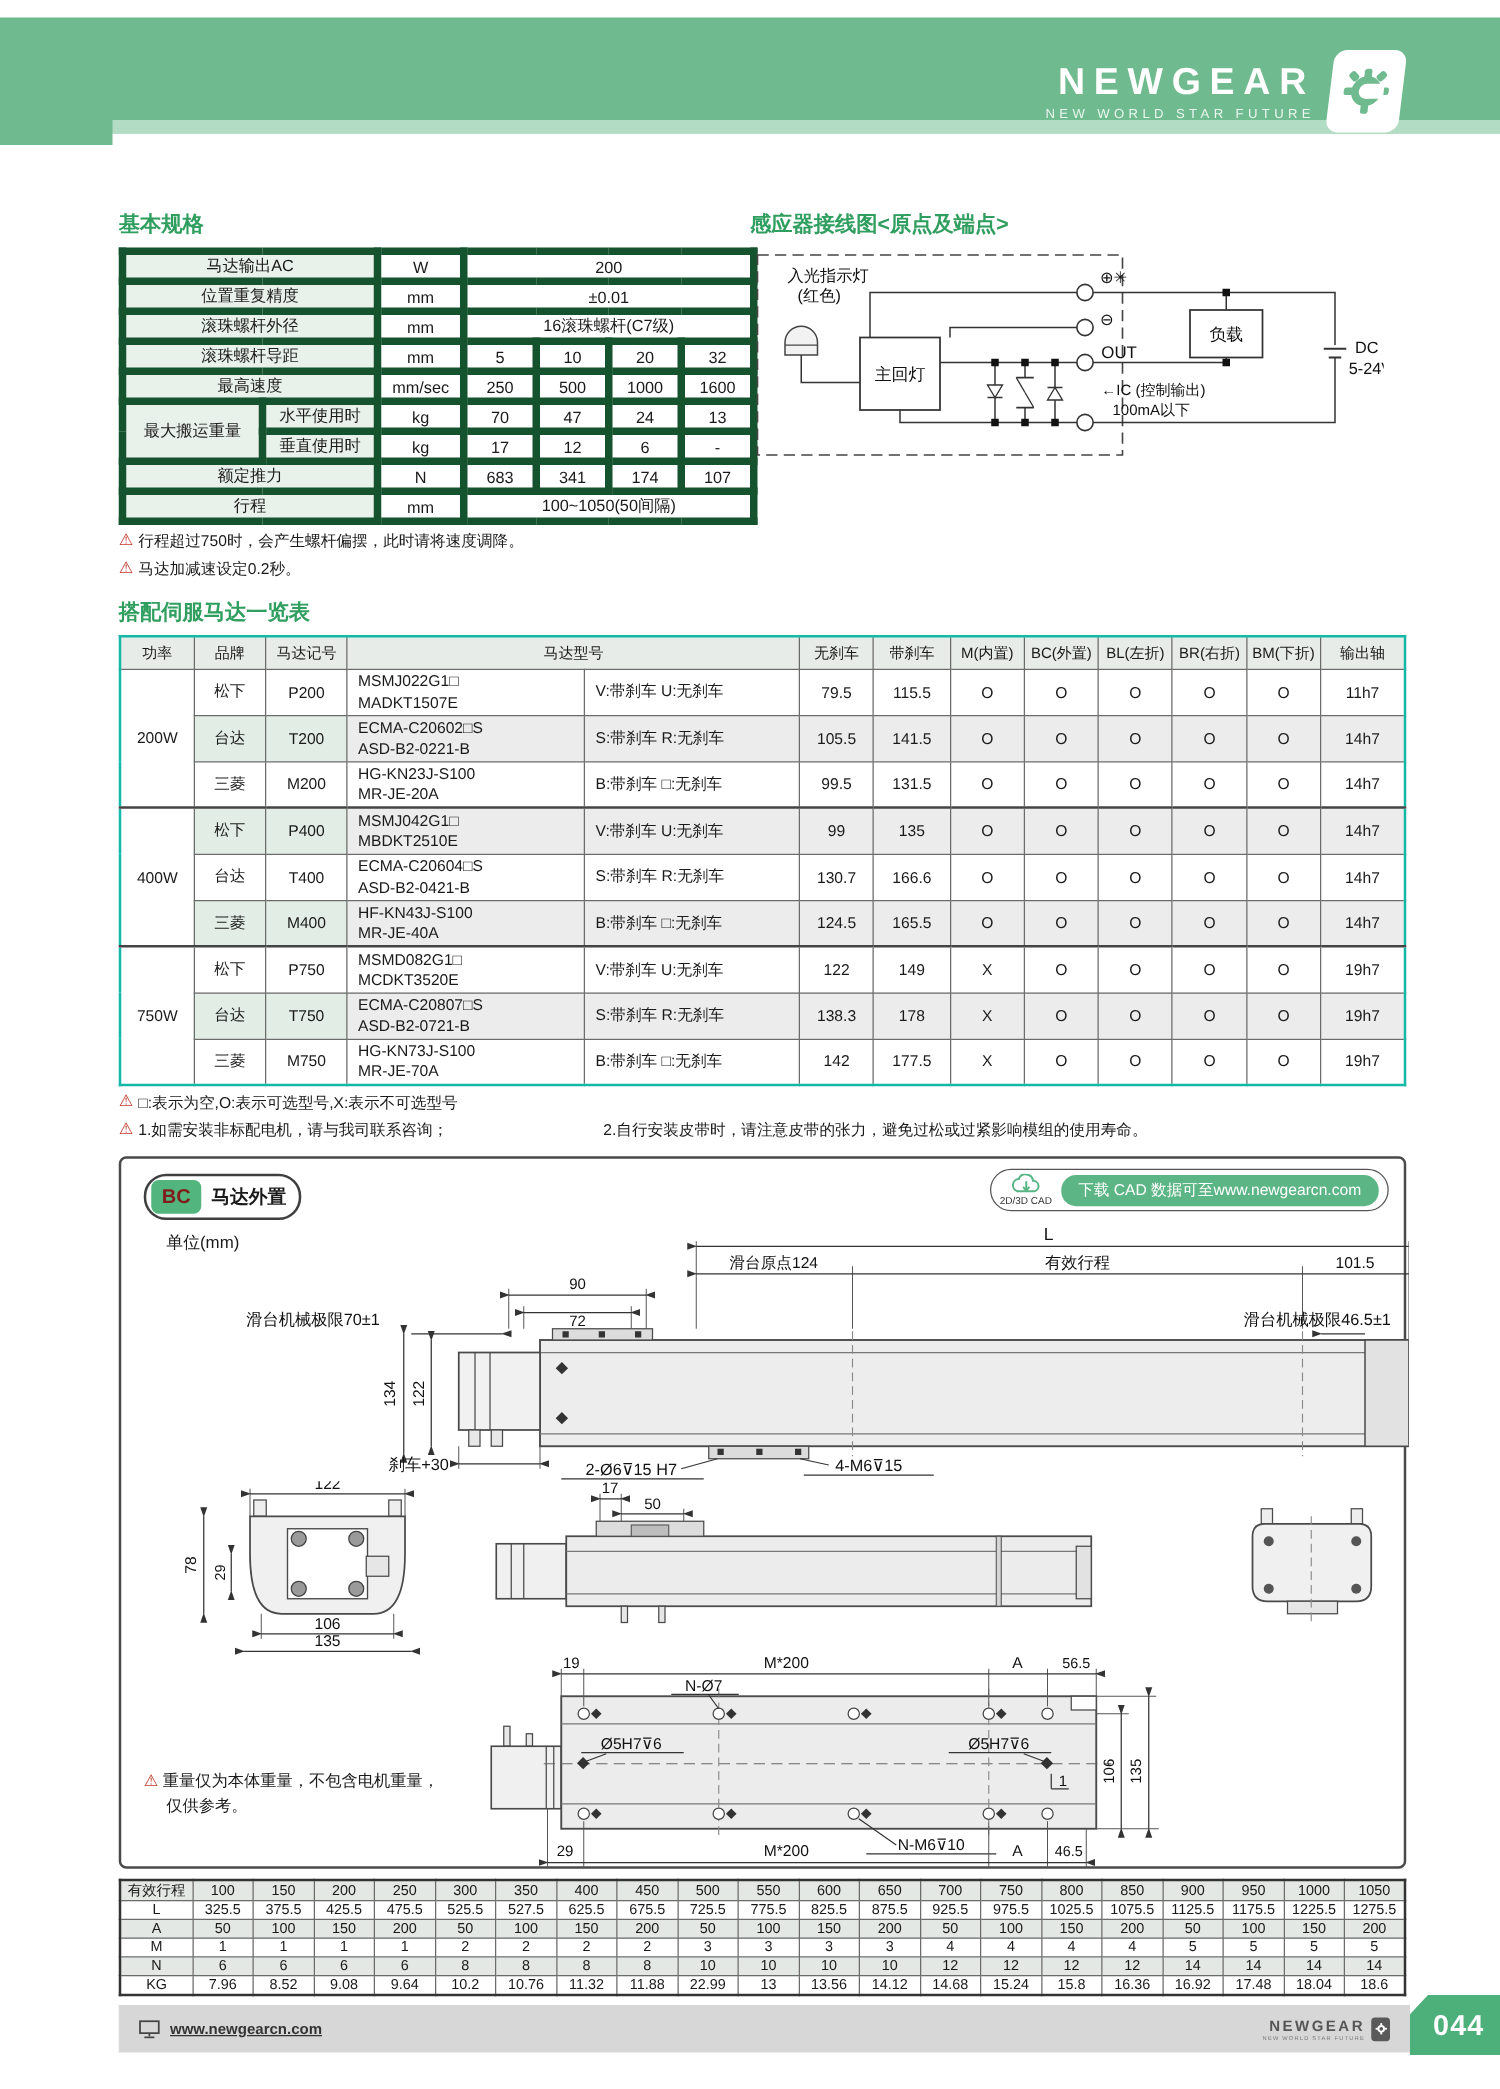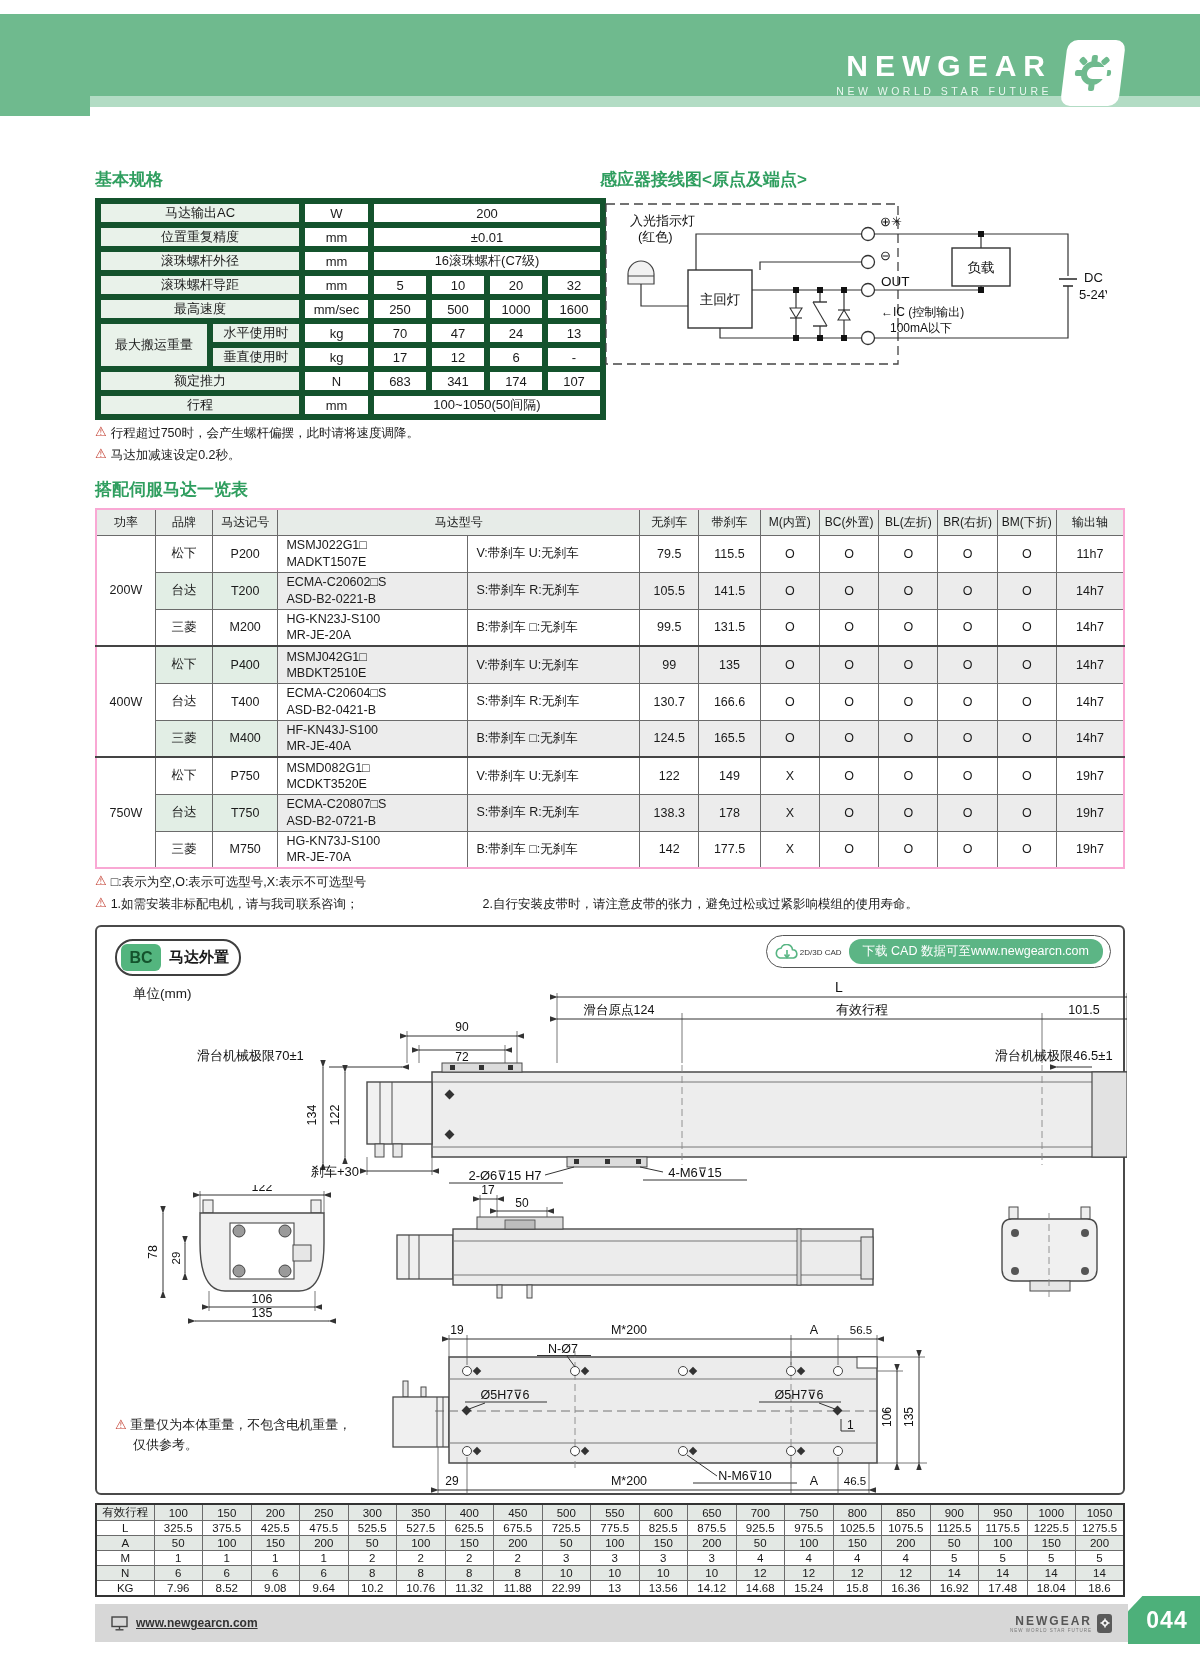--- a/index.html
+++ b/index.html
@@ -31,41 +31,41 @@
   .spec-table td { border:6px solid #14532d; font-size:13px; text-align:center; height:22.5px; padding:0 2px; }
   .lab { background:#e9f2ea; }
 
   .note-line { font-size:12.5px; margin-top:5px; display:flex; align-items:flex-start; gap:4px; }
   .warn { color:#c0392b; font-size:13px; line-height:1.1; }
 
   .sensor-table { width:372px; table-layout:fixed; border:2px solid #3c3c3c; margin-top:6px; }
   .sensor-table td { border:1px solid #6b6b6b; font-size:13px; text-align:center; height:24px; }
 
   .motor-section { margin-top:14px; }
-  .motor-table { width:1030px; table-layout:fixed; border:2px solid #f9a8d4; font-size:12.5px; }
+  .motor-table { width:1030px; table-layout:fixed; border:2px solid #14b8a6; font-size:12.5px; }
   .motor-table th { border:1px solid #6b6b6b; height:26px; background:#e7ece8; font-weight:normal; font-size:12px; padding:0; }
   .motor-table td { border:1px solid #6b6b6b; height:37px; text-align:center; padding:0 1px; }
   .motor-table tr.shade td { background:#ececec; }
   .motor-table tr.shade td.brand { background:#e2eee5; }
   .motor-table tr.shade td.power { background:#fff; }
   .motor-table td.model { text-align:left; padding-left:8px; font-size:12.5px; line-height:1.3; }
   .motor-table tbody tr.gsep td { border-top:2px solid #444; }
 
   
   .draw-box { position:relative; margin-top:12px; width:1030px; height:570px;
               border:2px solid #4a4a4a; border-radius:6px; background:#fff; }
   .bc-badge { position:absolute; top:12px; left:18px; display:inline-flex; align-items:center;
               border:2px solid #3f3f3f; border-radius:18px; padding:3px 10px 3px 4px; gap:8px; background:#fff; }
-  .bc-chip { width:40px; height:27px; background:#53b57e; border-radius:6px; color:#14532d;
+  .bc-chip { width:40px; height:27px; background:#53b57e; border-radius:6px; color:#7f1d1d;
              font-weight:bold; font-size:16px; display:flex; align-items:center; justify-content:center; }
   .bc-label { font-weight:bold; font-size:15px; }
   .unit-label { position:absolute; top:58px; left:36px; font-size:13.5px; }
   .cad-pill { position:absolute; top:8px; right:12px; display:flex; align-items:center; gap:7px;
               border:1.5px solid #555; border-radius:17px; padding:3px 7px; background:#fff; }
-  .cad-icon-wrap { display:flex; flex-direction:row; align-items:center; }
+  .cad-icon-wrap { display:flex; flex-direction:column; align-items:center; }
   .cad-small { font-size:8px; color:#333; margin-top:1px; }
   .cad-green { background:#5cb585; border-radius:12px; color:#fff; font-size:12.5px; padding:4px 14px; }
   .svg-abs { position:absolute; left:0; }
   .weight-note { position:absolute; left:18px; top:488px; font-size:13px; line-height:1.5; }
 
   
   .stroke-table { width:1030px; table-layout:fixed; border:2px solid #333; margin-top:8px; font-size:11.5px; }
   .stroke-table td { border:1px solid #6b6b6b; height:15px; text-align:center; padding:0; }
   .stroke-table tr.srow-shade td { background:#e3e8e4; }
 

